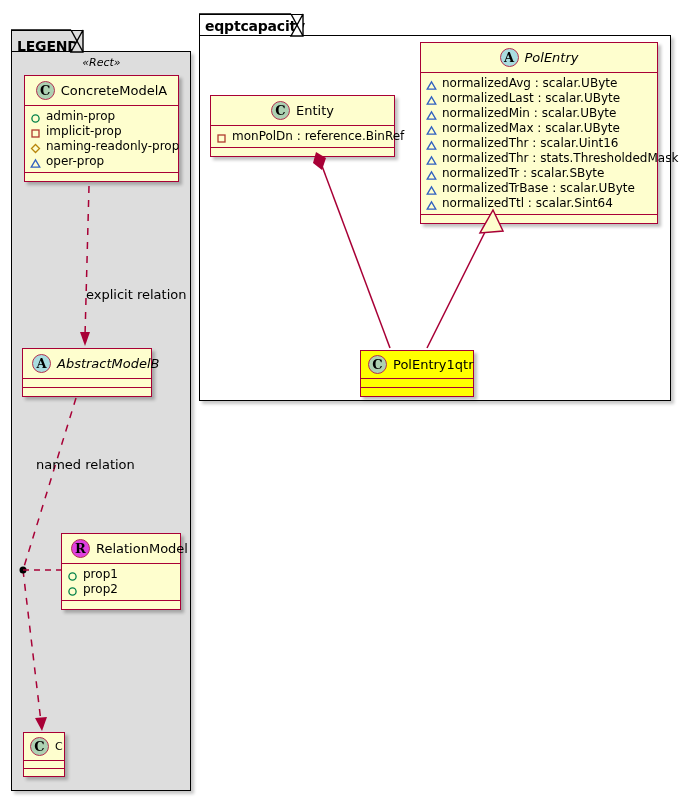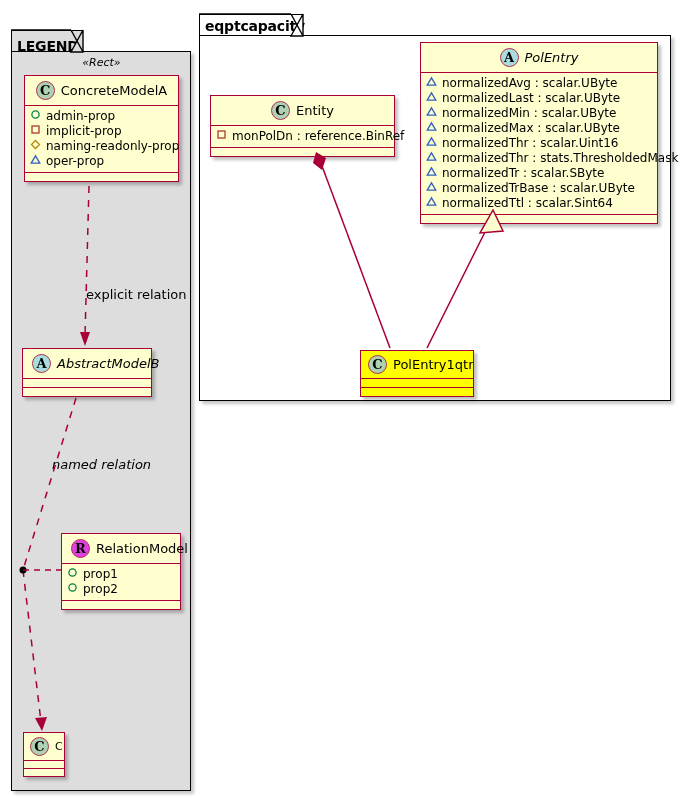--- a/index.html
+++ b/index.html
@@ -79,21 +79,21 @@
   .uml-title .tname { font-size: 13px; }
   .uml-title .tname.italic { font-style: italic; text-align: right; }
   .uml-attrs {
     padding: 3px 5px 3px 5px;
     border-bottom: 1.5px solid #A80036;
   }
   .uml-attrs.empty { padding: 0; height: 8px; }
   .uml-ops { height: 8px; }
   .attr {
     display: flex;
-    align-items: flex-start;
+    align-items: flex-end;
     gap: 5px;
     font-size: 12px;
     line-height: 15px;
     color: #000000;
     white-space: nowrap;
   }
 
   
   .stereo {
     position: absolute;
@@ -378,15 +378,15 @@
       <polygon points="316,152 326,158 322,170 313,163" fill="#A80036"></polygon>
     </g>
 
     <g>
       <line x1="427" y1="348" x2="487" y2="228" stroke="#A80036" stroke-width="1.5"></line>
       <polygon points="493,210 480,233 503,231" fill="#FEFECE" stroke="#A80036" stroke-width="1.5"></polygon>
     </g>
   </svg>
 
   <div class="edge-label" style="left:86px; top:271px;margin-top:16px;">explicit relation</div>
-  <div class="edge-label" style="left:52px; top:457px;font-style:italic;">named relation</div>
+  <div class="edge-label" style="left:36px; top:457px;">named relation</div>
 
 </div>
 
 </body></html>

